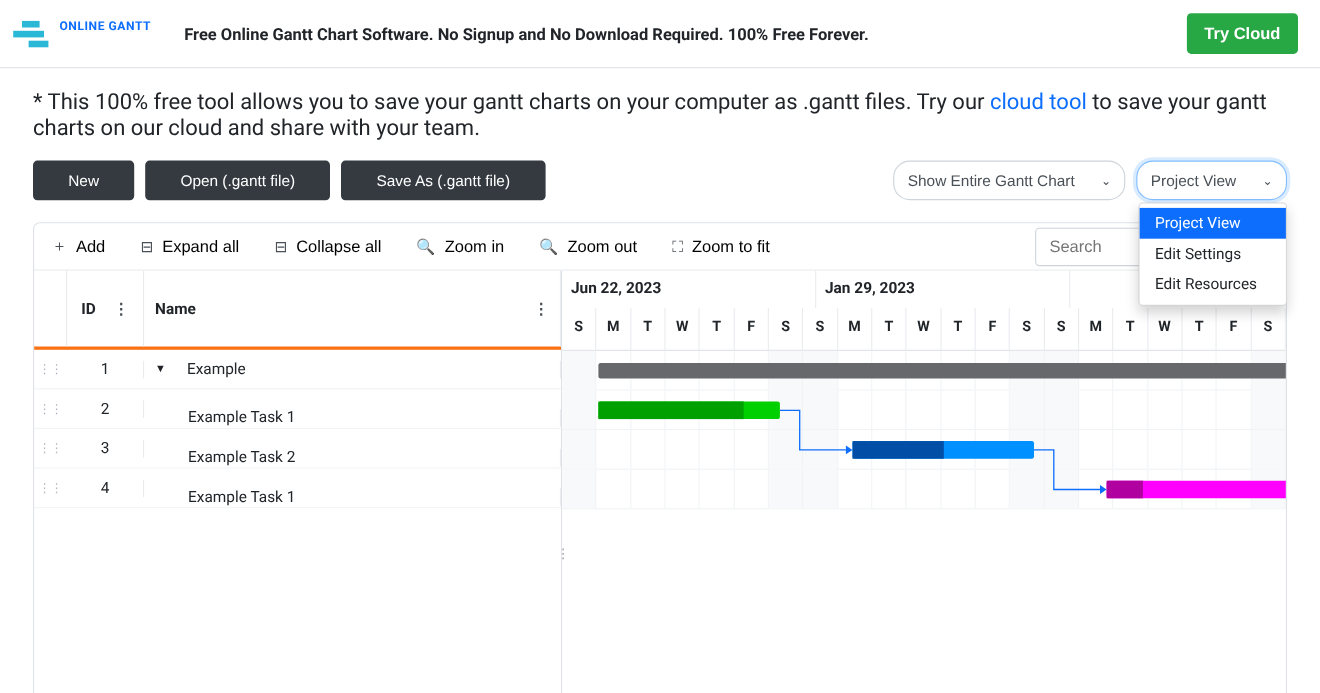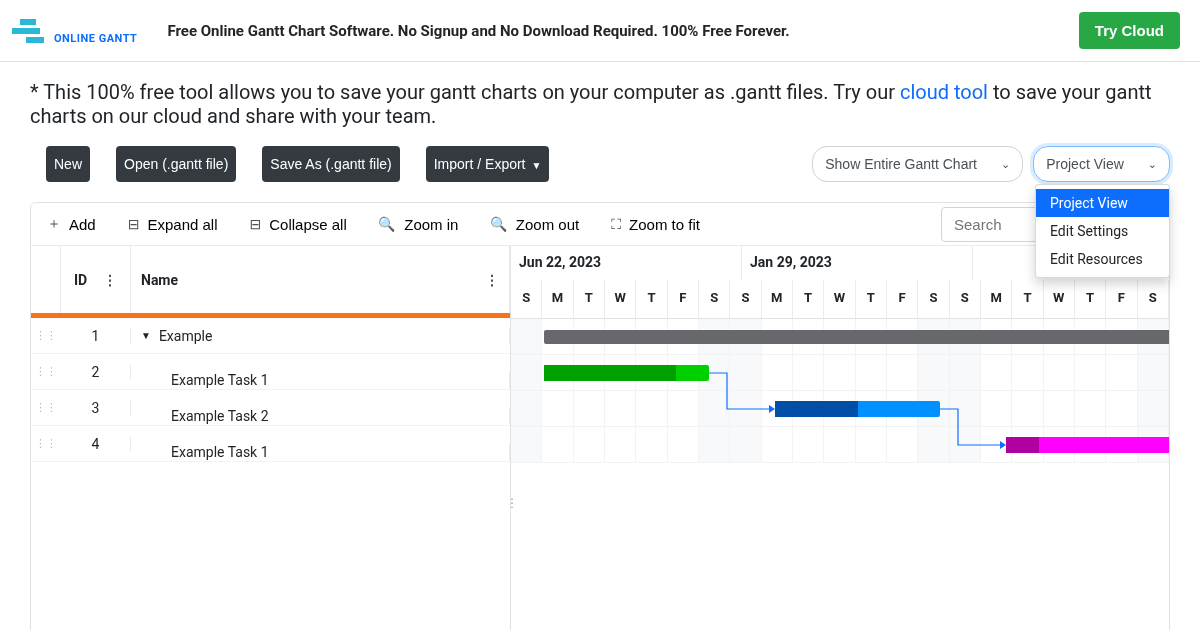--- a/index.html
+++ b/index.html
@@ -1,29 +1,29 @@
 <!DOCTYPE html>
 <html><head>
 <meta charset="utf-8">
 <style>
   * { box-sizing: border-box; margin: 0; padding: 0; }
   body { font-family: -apple-system, BlinkMacSystemFont, "Segoe UI", Roboto, sans-serif; font-size: 14px; color: #212529; background: #fff; }
   
   .topbar { display: flex; align-items: center; padding: 12px 20px 12px 8px; border-bottom: 1px solid #dee2e6; }
-  .logo { display: flex; align-items: flex-end; gap: 6px; margin-right: 30px; }
+  .logo { display: flex; align-items: flex-start; gap: 6px; margin-right: 30px; }
   .logo-mark { width: 40px; height: 28px; position: relative; }
   .logo-text { font-size: 11px; font-weight: 700; color: #0d6efd; letter-spacing: 0.5px; }
   .tagline { font-size: 15px; font-weight: 700; flex: 1; }
   .btn-green { background: #28a745; color: #fff; border: none; padding: 10px 16px; font-size: 15px; font-weight: 600; border-radius: 4px; cursor: pointer; }
   
   .intro { padding: 18px 30px 8px; font-size: 20px; }
   .intro a { color: #0d6efd; text-decoration: none; }
   
   .toolbar { display: flex; align-items: center; padding: 10px 30px 20px; gap: 10px; position: relative; }
-  .btn-dark { background: #343a40; color: #fff; border: none; padding: 10px 8px; font-size: 14px; font-weight: 500; border-radius: 4px; cursor: pointer; margin-left: 16px; }
+  .btn-dark { background: #343a40; color: #fff; border: none; padding: 10px 32px; font-size: 14px; font-weight: 500; border-radius: 4px; cursor: pointer; }
   .btn-dark .caret { margin-left: 6px; font-size: 10px; }
   .toolbar-right { margin-left: auto; display: flex; gap: 10px; position: relative; }
   .select-btn { background: #fff; color: #495057; border: 1px solid #ced4da; padding: 9px 12px; font-size: 14px; border-radius: 15px; cursor: pointer; display: flex; align-items: center; gap: 24px; }
   .select-btn.focused { border: 1px solid #80bdff; box-shadow: 0 0 0 3px rgba(0,123,255,.15); }
   .chev { font-size: 11px; color: #495057; }
   
   .dropdown { position: absolute; top: 100%; right: 0; margin-top: 2px; background: #fff; border: 1px solid rgba(0,0,0,.15); border-radius: 4px; box-shadow: 0 6px 12px rgba(0,0,0,.175); min-width: 135px; padding: 4px 0; z-index: 100; }
   .dropdown-item { padding: 6px 14px; font-size: 14px; cursor: pointer; }
   .dropdown-item.active { background: #0d6efd; color: #fff; }
   
@@ -34,25 +34,25 @@
   .action-btn .icon { font-size: 14px; color: #495057; }
   .search-cell { margin-left: auto; }
   .search-input { border: 1px solid #ced4da; border-radius: 4px; padding: 8px 12px; font-size: 15px; width: 220px; margin-right: 8px; }
   
   .grid { display: flex; height: 400px; }
   .left-pane { width: 480px; border-right: 1px solid #dee2e6; position: relative; }
   .right-pane { flex: 1; overflow: hidden; position: relative; }
   
   .splitter { position: absolute; left: -5px; top: 250px; color: #999; font-size: 12px; z-index: 5; }
   
-  .col-headers { display: flex; height: 72px; border-bottom: 5px solid #f97316; }
+  .col-headers { display: flex; height: 72px; border-bottom: 3px solid #f97316; }
   .col-h { display: flex; align-items: center; font-weight: 700; font-size: 14px; border-right: 1px solid #e9ecef; padding: 0 10px; }
   .col-drag { width: 30px; }
   .col-id { width: 70px; justify-content: center; gap: 16px; }
-  .col-name { flex: 1; gap: 0; }
+  .col-name { flex: 1; gap: 11px; }
   .menu-dots { font-size: 14px; color: #495057; cursor: pointer; }
   
   .row { display: flex; height: 36px; align-items: center; border-bottom: 1px solid #f1f3f5; }
   .row .col-drag { width: 30px; display: flex; justify-content: center; color: #adb5bd; font-size: 11px; }
   .row .col-id { width: 70px; text-align: center; border-right: 1px solid #e9ecef; display: flex; justify-content: center; }
   .row .col-name { flex: 1; padding-left: 10px; border-right: 1px solid #e9ecef; display: flex; align-items: center; }
   .row .col-name.indent-1 { padding-left: 40px; margin-top: 17px; }
   .caret-down { margin-right: 8px; font-size: 10px; }
   
   .timeline-header { border-bottom: 1px solid #dee2e6; }
@@ -91,23 +91,20 @@
 </div>
 
 <div class="intro">
   <span>* This 100% free tool allows you to save your gantt charts on your computer as .gantt files. Try our </span><a href="#">cloud tool</a><span> to save your gantt charts on our cloud and share with your team.</span>
 </div>
 
 <div class="toolbar">
   <button class="btn-dark">New</button>
   <button class="btn-dark">Open (.gantt file)</button>
   <button class="btn-dark">Save As (.gantt file)</button>
-  <button class="btn-dark">
-    <span>Import / Export</span><span class="caret">▼</span>
-  </button>
   <div class="toolbar-right">
     <button class="select-btn">
       <span>Show Entire Gantt Chart</span>
       <span class="chev">⌄</span>
     </button>
     <div style="position:relative;">
       <button class="select-btn focused">
         <span>Project View</span>
         <span class="chev">⌄</span>
       </button>

